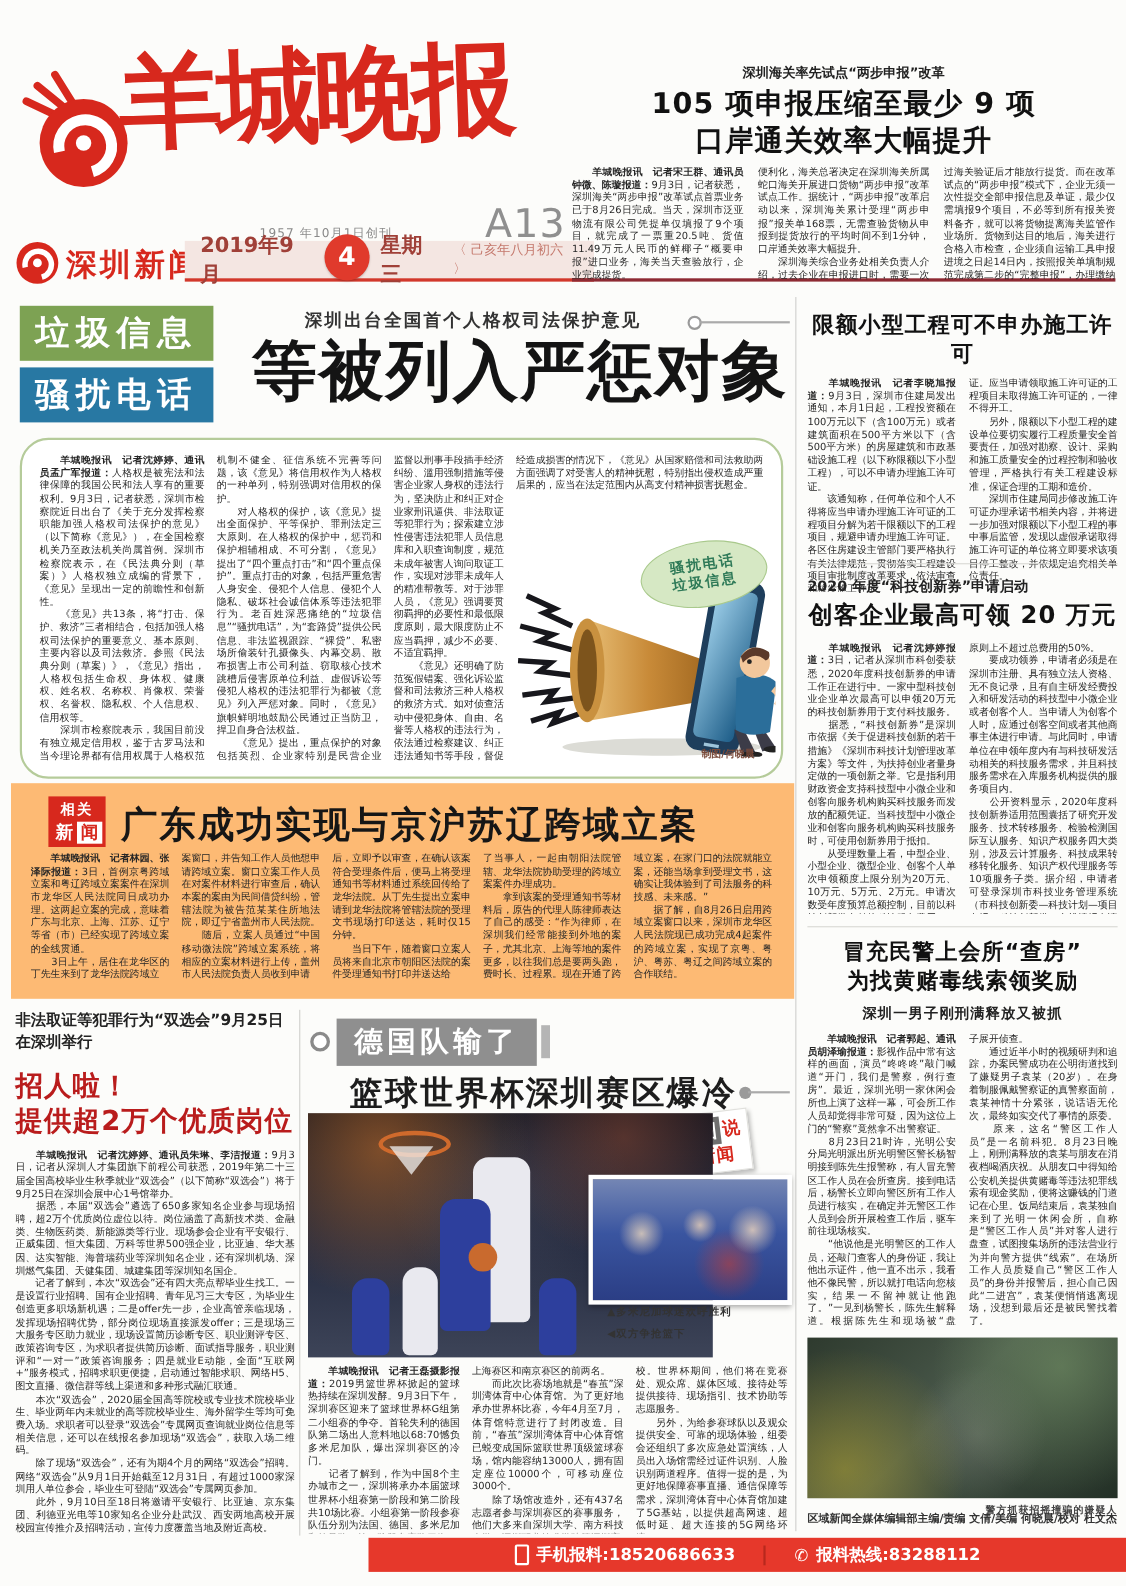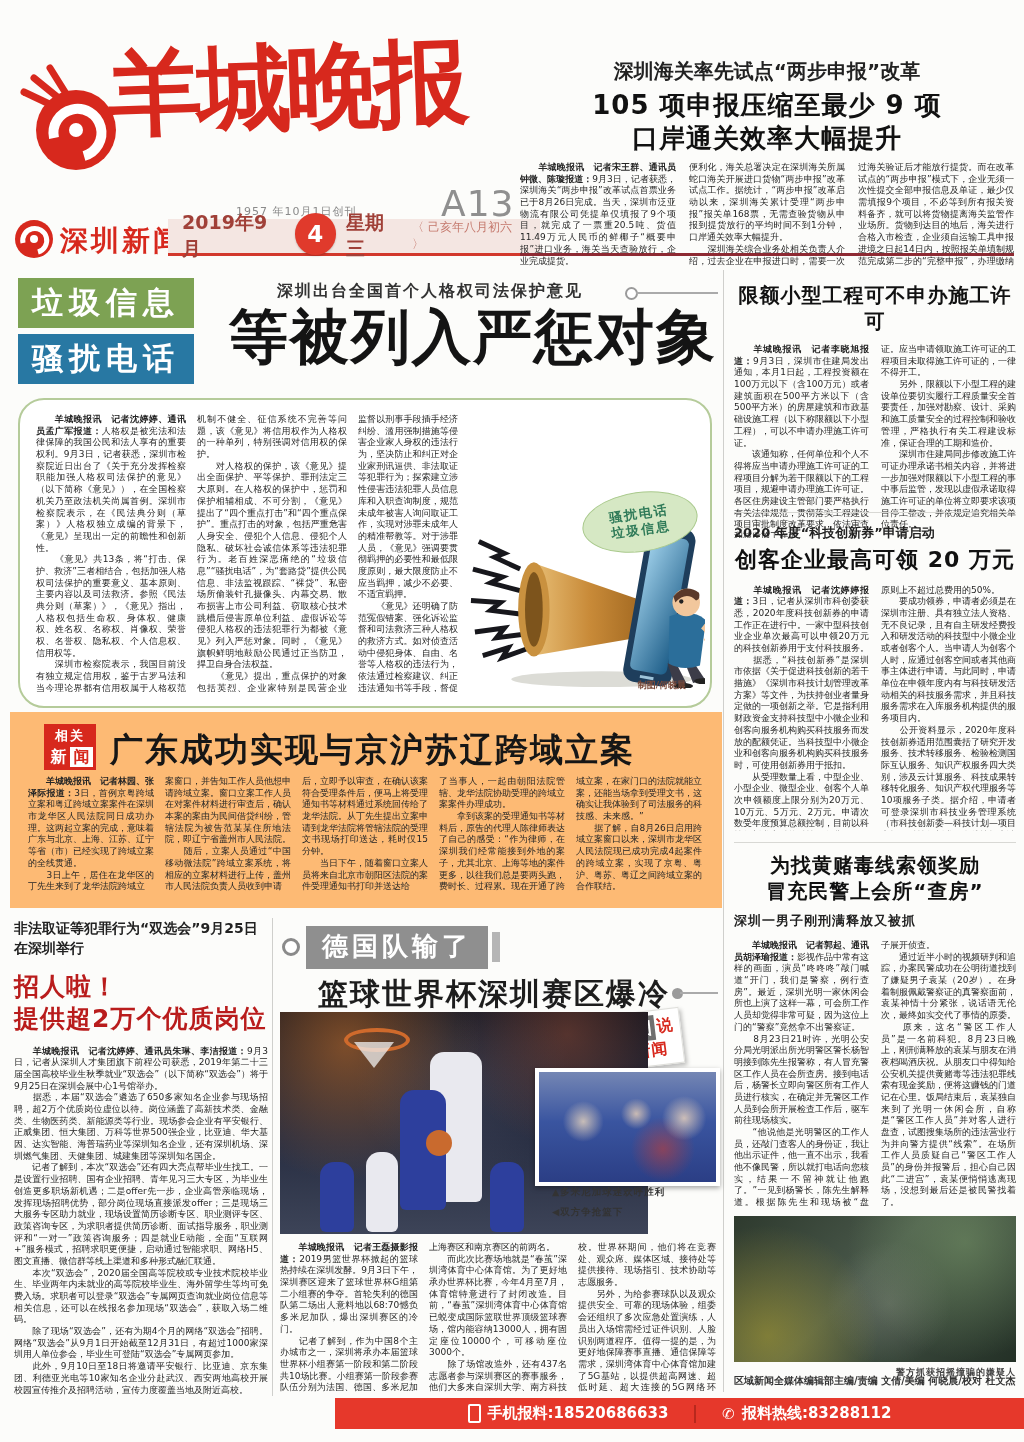--- a/index.html
+++ b/index.html
@@ -14,21 +14,21 @@
   #section-name{left:60px;top:222px;font-size:28px;font-weight:bold;color:#d7281d;letter-spacing:3px;}
   #date-bar{left:168px;top:219px;width:372px;height:37px;background:#f4e6e2;border-bottom:3px solid #d2382c;
     display:flex;align-items:center;gap:10px;padding:0 14px;box-sizing:border-box;}
   .datetxt{font-size:19px;font-weight:bold;color:#a04038;}
   #day-badge{width:42px;height:42px;border-radius:50%;background:#e03a2c;color:#fff;font-size:23px;font-weight:bold;
     display:flex;align-items:center;justify-content:center;margin-top:-4px;box-shadow:0 1px 2px rgba(0,0,0,.2);}
   #lunar{font-size:12px;color:#c4786c;}
   #top-rule{left:520px;top:253px;width:494px;height:3px;background:#8e2a33;}
   
   #customs{left:520px;top:58px;width:494px;}
-  .kicker{font-size:20px;font-weight:bold;color:#222;text-align:center;}
+  .kicker{font-size:12px;font-weight:bold;color:#222;text-align:center;}
   #customs .bighead{font-size:26px;font-weight:900;color:#111;text-align:center;line-height:1.25;letter-spacing:1px;}
   .cols{display:flex;}
   .bodytext{font-size:9px;line-height:1.3;color:#262626;text-align:justify;white-space:pre-line;overflow:hidden;}
   .bodytext strong{font-weight:bold;}
   
   .lead-badge{width:176px;height:50px;display:flex;align-items:center;justify-content:center;
     color:#fff;font-size:31px;font-weight:900;letter-spacing:6px;}
   #lead-badge-1{left:18px;top:278px;background:#7da253;}
   #lead-badge-2{left:18px;top:334px;background:#2878a3;}
   #lead-kicker{left:225px;top:281px;width:410px;font-size:16px;font-weight:bold;color:#333;text-align:center;letter-spacing:2px;}
@@ -44,21 +44,21 @@
   #speech-bubble{position:absolute;right:-4px;top:78px;width:114px;height:58px;background:#d6e8c4;border:1px solid #a9c98c;
     border-radius:50%;transform:rotate(-8deg);display:flex;flex-direction:column;align-items:center;justify-content:center;}
   #speech-bubble span{font-size:13px;font-weight:900;color:#2f7a58;letter-spacing:2px;line-height:1.25;}
   #speech-tail{position:absolute;right:52px;top:130px;width:0;height:0;border:8px solid transparent;border-top-color:#d6e8c4;transform:rotate(20deg);}
   #illu-credit{position:absolute;right:8px;bottom:0;font-size:9px;color:#7a4a3a;font-weight:bold;}
   
   #rail-divider{left:723px;top:270px;width:1px;height:1122px;background:#cfcfcc;}
   .rail{left:734px;width:282px;}
   .rail-head{font-size:20px;font-weight:900;color:#111;text-align:center;line-height:1.3;letter-spacing:1px;}
   .rail-kicker{font-size:13px;font-weight:bold;color:#222;text-align:left;}
-  .rail-sub{font-size:13px;font-weight:bold;color:#222;text-align:left;letter-spacing:1px;}
+  .rail-sub{font-size:13px;font-weight:bold;color:#222;text-align:center;letter-spacing:1px;}
   .rail .col{width:135px;}
   .hdiv{left:734px;width:282px;height:1px;background:#d8d8d4;}
   #police-photo{width:282px;height:146px;margin-top:8px;
     background:radial-gradient(circle at 82% 18%,rgba(122,154,106,.55),transparent 45%),
                radial-gradient(circle at 12% 82%,rgba(200,178,42,.45),transparent 40%),
                radial-gradient(circle at 55% 60%,rgba(180,180,170,.25),transparent 35%),
                linear-gradient(135deg,#2e3a2e,#49584a 45%,#233026);}
   #police-caption{font-size:9px;font-weight:bold;color:#444;text-align:right;margin-top:4px;letter-spacing:1px;}
   #credits{left:734px;top:1374px;width:284px;font-size:10px;font-weight:bold;color:#333;white-space:nowrap;}
   
@@ -176,20 +176,21 @@
   <div class="abs" id="lead-box">
     <div class="bodytext col w150"><strong>　　羊城晚报讯　记者沈婷婷、通讯员孟广军报道：</strong><span>人格权是被宪法和法律保障的我国公民和法人享有的重要权利。9月3日，记者获悉，深圳市检察院近日出台了《关于充分发挥检察职能加强人格权司法保护的意见》（以下简称《意见》），在全国检察机关乃至政法机关尚属首例。深圳市检察院表示，在《民法典分则（草案）》人格权独立成编的背景下，《意见》呈现出一定的前瞻性和创新性。
 　　《意见》共13条，将“打击、保护、救济”三者相结合，包括加强人格权司法保护的重要意义、基本原则、主要内容以及司法救济。参照《民法典分则（草案）》，《意见》指出，人格权包括生命权、身体权、健康权、姓名权、名称权、肖像权、荣誉权、名誉权、隐私权、个人信息权、信用权等。
 　　深圳市检察院表示，我国目前没有独立规定信用权，鉴于古罗马法和当今理论界都有信用权属于人格权范畴的观点，以及当前社会失信现象突出、守信激励和失信惩戒</span></div>
     <div class="bodytext col w150">机制不健全、征信系统不完善等问题，该《意见》将信用权作为人格权的一种单列，特别强调对信用权的保护。
 　　对人格权的保护，该《意见》提出全面保护、平等保护、罪刑法定三大原则。在人格权的保护中，惩罚和保护相辅相成、不可分割，《意见》提出了“四个重点打击”和“四个重点保护”。重点打击的对象，包括严重危害人身安全、侵犯个人信息、侵犯个人隐私、破坏社会诚信体系等违法犯罪行为。老百姓深恶痛绝的“垃圾信息”“骚扰电话”，为“套路贷”提供公民信息、非法监视跟踪、“裸贷”、私密场所偷装针孔摄像头、内幕交易、散布损害上市公司利益、窃取核心技术跳槽后侵害原单位利益、虚假诉讼等侵犯人格权的违法犯罪行为都被《意见》列入严惩对象。同时，《意见》旗帜鲜明地鼓励公民通过正当防卫，捍卫自身合法权益。
 　　《意见》提出，重点保护的对象包括英烈、企业家特别是民营企业家、未成年人、涉罪人员等。要重点</div>
     <div class="bodytext col w100">监督以刑事手段插手经济纠纷、滥用强制措施等侵害企业家人身权的违法行为，坚决防止和纠正对企业家刑讯逼供、非法取证等犯罪行为；探索建立涉性侵害违法犯罪人员信息库和入职查询制度，规范未成年被害人询问取证工作，实现对涉罪未成年人的精准帮教等。对于涉罪人员，《意见》强调要贯彻羁押的必要性和最低限度原则，最大限度防止不应当羁押，减少不必要、不适宜羁押。
 　　《意见》还明确了防范冤假错案、强化诉讼监督和司法救济三种人格权的救济方式。如对侦查活动中侵犯身体、自由、名誉等人格权的违法行为，依法通过检察建议、纠正违法通知书等手段，督促侦查机关予以纠正；及时查处司法人员利用职权实施的非法拘禁、刑讯逼供、暴力取证等犯罪。在人格权已</div>
     <div id="lead-right">
+      <div class="bodytext" id="lead-col4">经造成损害的情况下，《意见》从国家赔偿和司法救助两方面强调了对受害人的精神抚慰，特别指出侵权造成严重后果的，应当在法定范围内从高支付精神损害抚慰金。</div>
       <svg id="lead-illustration" viewBox="0 0 240 175" preserveAspectRatio="xMidYMax meet">
         <defs>
           <linearGradient id="hg" x1="0" y1="0" x2="1" y2="0">
             <stop offset="0" stop-color="#e7bd74"></stop>
               <stop offset="0.55" stop-color="#c88a38"></stop>
               <stop offset="1" stop-color="#a76d24"></stop>
           </linearGradient>
           <linearGradient id="sg" x1="0" y1="0" x2="1" y2="1">
             <stop offset="0" stop-color="#9fd0ea"></stop>
               <stop offset="1" stop-color="#1d5d88"></stop>
@@ -254,22 +255,22 @@
 　　从受理数量上看，中型企业、小型企业、微型企业、创客个人单次申领额度上限分别为20万元、10万元、5万元、2万元。申请次数受年度预算总额控制，目前以科技创新券支付的科技服务费用</span></div>
       <div class="bodytext col" style="height:246px">原则上不超过总费用的50%。
 　　要成功领券，申请者必须是在深圳市注册、具有独立法人资格、无不良记录，且有自主研发经费投入和研发活动的科技型中小微企业或者创客个人。当申请人为创客个人时，应通过创客空间或者其他商事主体进行申请。与此同时，申请单位在申领年度内有与科技研发活动相关的科技服务需求，并且科技服务需求在入库服务机构提供的服务项目内。
 　　公开资料显示，2020年度科技创新券适用范围囊括了研究开发服务、技术转移服务、检验检测国际互认服务、知识产权服务四大类别，涉及云计算服务、科技成果转移转化服务、知识产权代理服务等10项服务子类。据介绍，申请者可登录深圳市科技业务管理系统（市科技创新委—科技计划—项目申报—科技创新券）在线填报申请书。此次创新券的网上申报工作截至9月20日。</div>
     </div>
   </div>
 
   <div class="abs hdiv" style="top:842px"></div>
 
   <div class="abs rail" style="top:852px">
+    <div class="rail-head">冒充民警上会所“查房”</div>
     <div class="rail-head">为找黄赌毒线索领奖励</div>
-    <div class="rail-head">冒充民警上会所“查房”</div>
     <div class="rail-sub" style="margin-top:8px">深圳一男子刚刑满释放又被抓</div>
     <div class="cols gap12" style="margin-top:10px">
       <div class="bodytext col" style="height:268px"><strong>　　羊城晚报讯　记者郭起、通讯员胡泽瑜报道：</strong><span>影视作品中常有这样的画面，演员“咚咚咚”敲门喊道“开门，我们是警察，例行查房”。最近，深圳光明一家休闲会所也上演了这样一幕，可会所工作人员却觉得非常可疑，因为这位上门的“警察”竟然拿不出警察证。
 　　8月23日21时许，光明公安分局光明派出所光明警区警长杨智明接到陈先生报警称，有人冒充警区工作人员在会所查房。接到电话后，杨警长立即向警区所有工作人员进行核实，在确定并无警区工作人员到会所开展检查工作后，驱车前往现场核实。
 　　“他说他是光明警区的工作人员，还敲门查客人的身份证，我让他出示证件，他一直不出示，我看他不像民警，所以就打电话向您核实，结果一不留神就让他跑了。”一见到杨警长，陈先生解释道。根据陈先生和现场被“盘查”的客人描述，杨警长发现这个“警区工作人员”有问题，很有可能是假冒的，随即呼叫了增援，对该男</span></div>
       <div class="bodytext col" style="height:268px">子展开侦查。
 　　通过近半小时的视频研判和追踪，办案民警成功在公明街道找到了嫌疑男子袁某（20岁）。在身着制服佩戴警察证的真警察面前，袁某神情十分紧张，说话语无伦次，最终如实交代了事情的原委。
 　　原来，这名“警区工作人员”是一名前科犯。8月23日晚上，刚刑满释放的袁某与朋友在消夜档喝酒庆祝。从朋友口中得知给公安机关提供黄赌毒等违法犯罪线索有现金奖励，便将这赚钱的门道记在心里。饭局结束后，袁某独自来到了光明一休闲会所，自称是“警区工作人员”并对客人进行盘查，试图搜集场所的违法营业行为并向警方提供“线索”。在场所工作人员质疑自己“警区工作人员”的身份并报警后，担心自己因此“二进宫”，袁某便悄悄逃离现场，没想到最后还是被民警找着了。
 　　目前，袁某因涉嫌招摇撞骗，已被光明警方依法行政拘留，案件仍在进一步侦办中。</div>
     </div>

